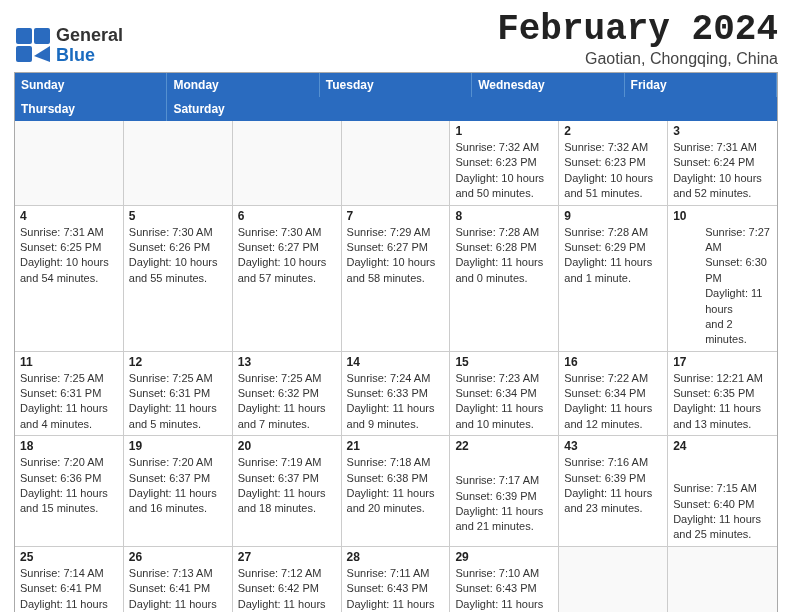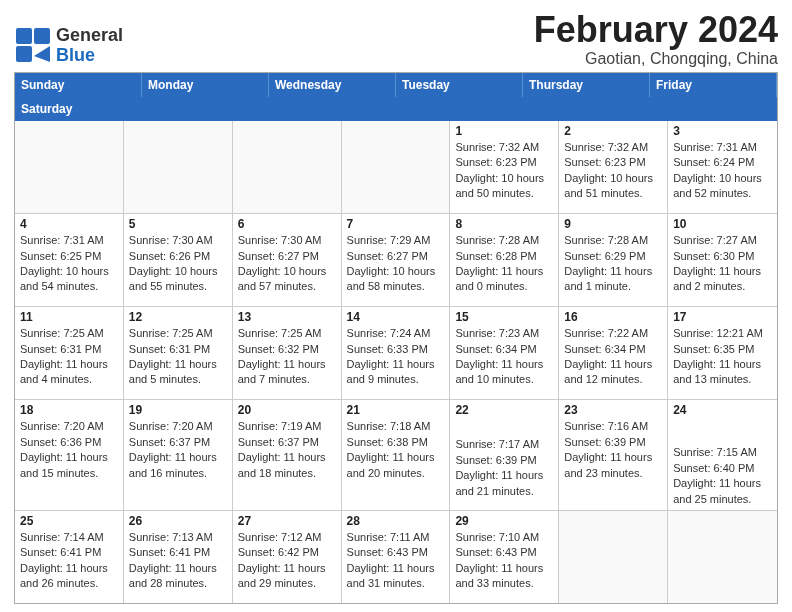--- a/index.html
+++ b/index.html
@@ -28,34 +28,35 @@
       margin-top: 16px;
     }
     .title-block {
       text-align: right;
     }
     .calendar-title {
       font-size: 36px;
       font-weight: bold;
       color: #222;
       line-height: 1.1;
+      font-family: Liberation Mono, monospace;
     }
     .calendar-subtitle {
       font-size: 16px;
       color: #444;
     }
     .calendar {
       flex: 1;
       display: flex;
       flex-direction: column;
       border: 1px solid #aaa;
     }
     .cal-header-row {
       display: grid;
-      grid-template-columns: repeat(6, 1fr);
+      grid-template-columns: repeat(5, 1fr);
       background: #2a6bbf;
     }
     .cal-header-cell {
       color: #fff;
       font-weight: bold;
       font-size: 12px;
       padding: 5px 6px;
       border-right: 1px solid #5590d0;
       text-align: left;
     }
@@ -117,24 +118,24 @@
     <div class="title-block">
       <div class="calendar-title">February 2024</div>
       <div class="calendar-subtitle">Gaotian, Chongqing, China</div>
     </div>
   </div>
 
   <div class="calendar">
     <div class="cal-header-row">
         <div class="cal-header-cell">Sunday</div>
         <div class="cal-header-cell">Monday</div>
+        <div class="cal-header-cell">Tuesday</div>
         <div class="cal-header-cell">Wednesday</div>
-        <div class="cal-header-cell">Tuesday</div>
+        <div class="cal-header-cell">Friday</div>
         <div class="cal-header-cell">Thursday</div>
-        <div class="cal-header-cell">Friday</div>
         <div class="cal-header-cell">Saturday</div>
       </div>
     <div class="cal-body" id="cal-body">
         <div class="cal-week">
           <div class="cal-cell empty"></div>
           <div class="cal-cell empty"></div>
           <div class="cal-cell empty"></div>
           <div class="cal-cell empty"></div>
           <div class="cal-cell">
             <div class="day-num">1</div>
@@ -196,21 +197,21 @@
           </div>
           <div class="cal-cell">
             <div class="day-num">9</div>
             <div class="day-info" style="white-space: pre-line;">Sunrise: 7:28 AM
 Sunset: 6:29 PM
 Daylight: 11 hours
 and 1 minute.</div>
           </div>
           <div class="cal-cell">
             <div class="day-num">10</div>
-            <div class="day-info" style="white-space: pre-line;">Sunrise: 7:27 AM
+            <div class="day-info" style="white-space: pre-line; margin-left: 32px;">Sunrise: 7:27 AM
 Sunset: 6:30 PM
 Daylight: 11 hours
 and 2 minutes.</div>
           </div>
         </div>
         <div class="cal-week">
           <div class="cal-cell">
             <div class="day-num">11</div>
             <div class="day-info" style="white-space: pre-line;">Sunrise: 7:25 AM
 Sunset: 6:31 PM
@@ -290,21 +291,21 @@
 and 20 minutes.</div>
           </div>
           <div class="cal-cell">
             <div class="day-num">22</div>
             <div class="day-info" style="white-space: pre-line; margin-top: 20px;">Sunrise: 7:17 AM
 Sunset: 6:39 PM
 Daylight: 11 hours
 and 21 minutes.</div>
           </div>
           <div class="cal-cell">
-            <div class="day-num">23</div>
+            <div class="day-num">43</div>
             <div class="day-info" style="white-space: pre-line;">Sunrise: 7:16 AM
 Sunset: 6:39 PM
 Daylight: 11 hours
 and 23 minutes.</div>
           </div>
           <div class="cal-cell">
             <div class="day-num">24</div>
             <div class="day-info" style="white-space: pre-line; margin-top: 28px;">Sunrise: 7:15 AM
 Sunset: 6:40 PM
 Daylight: 11 hours

